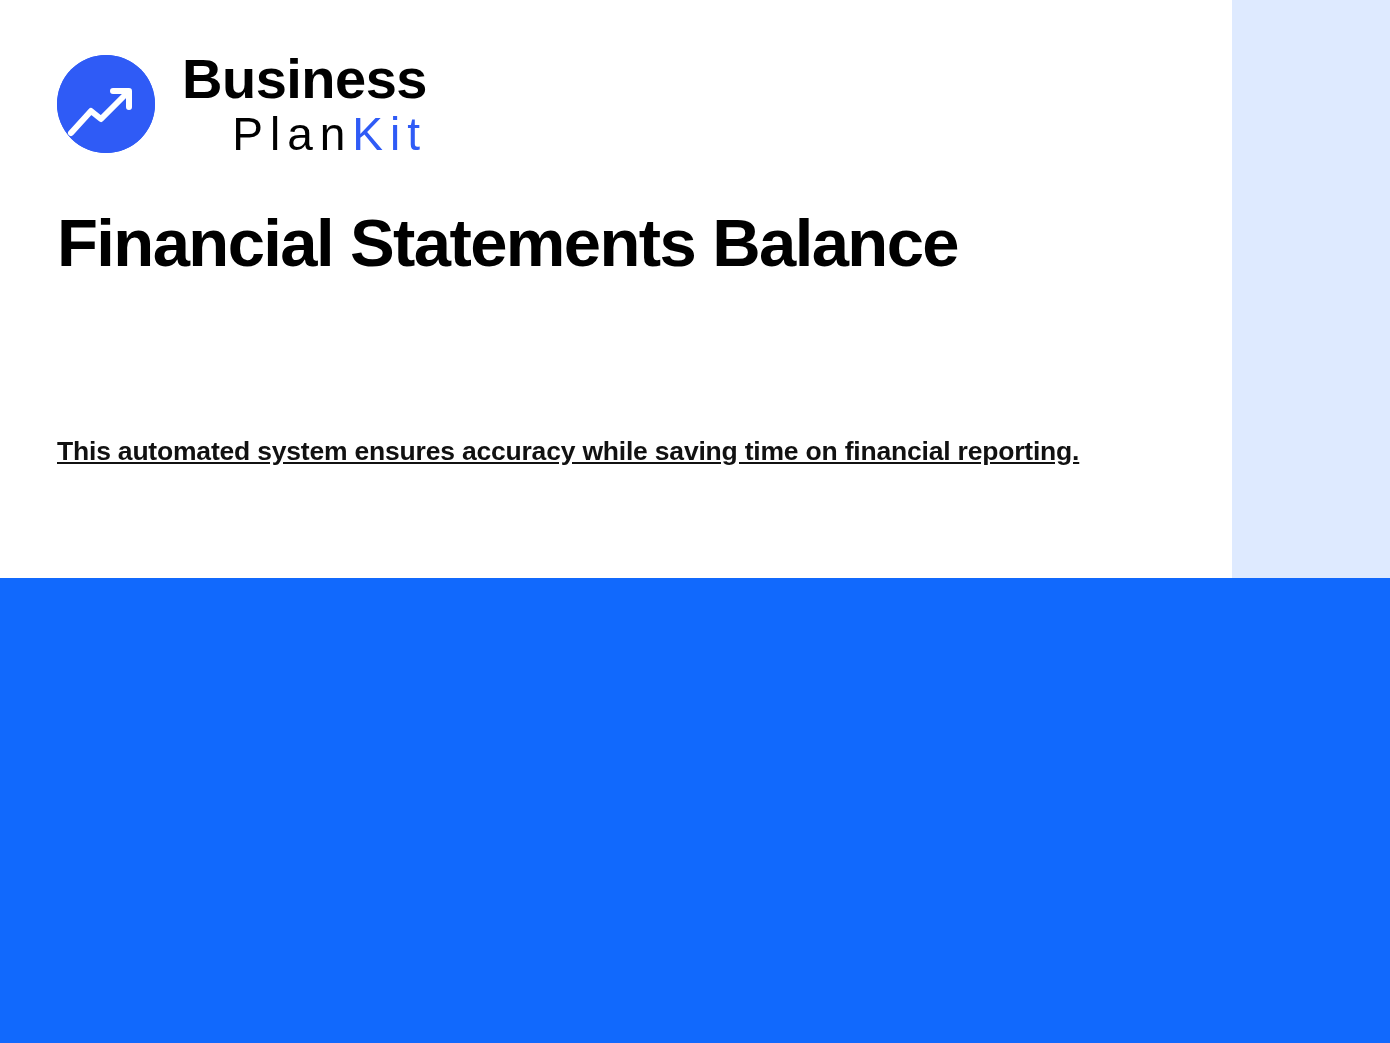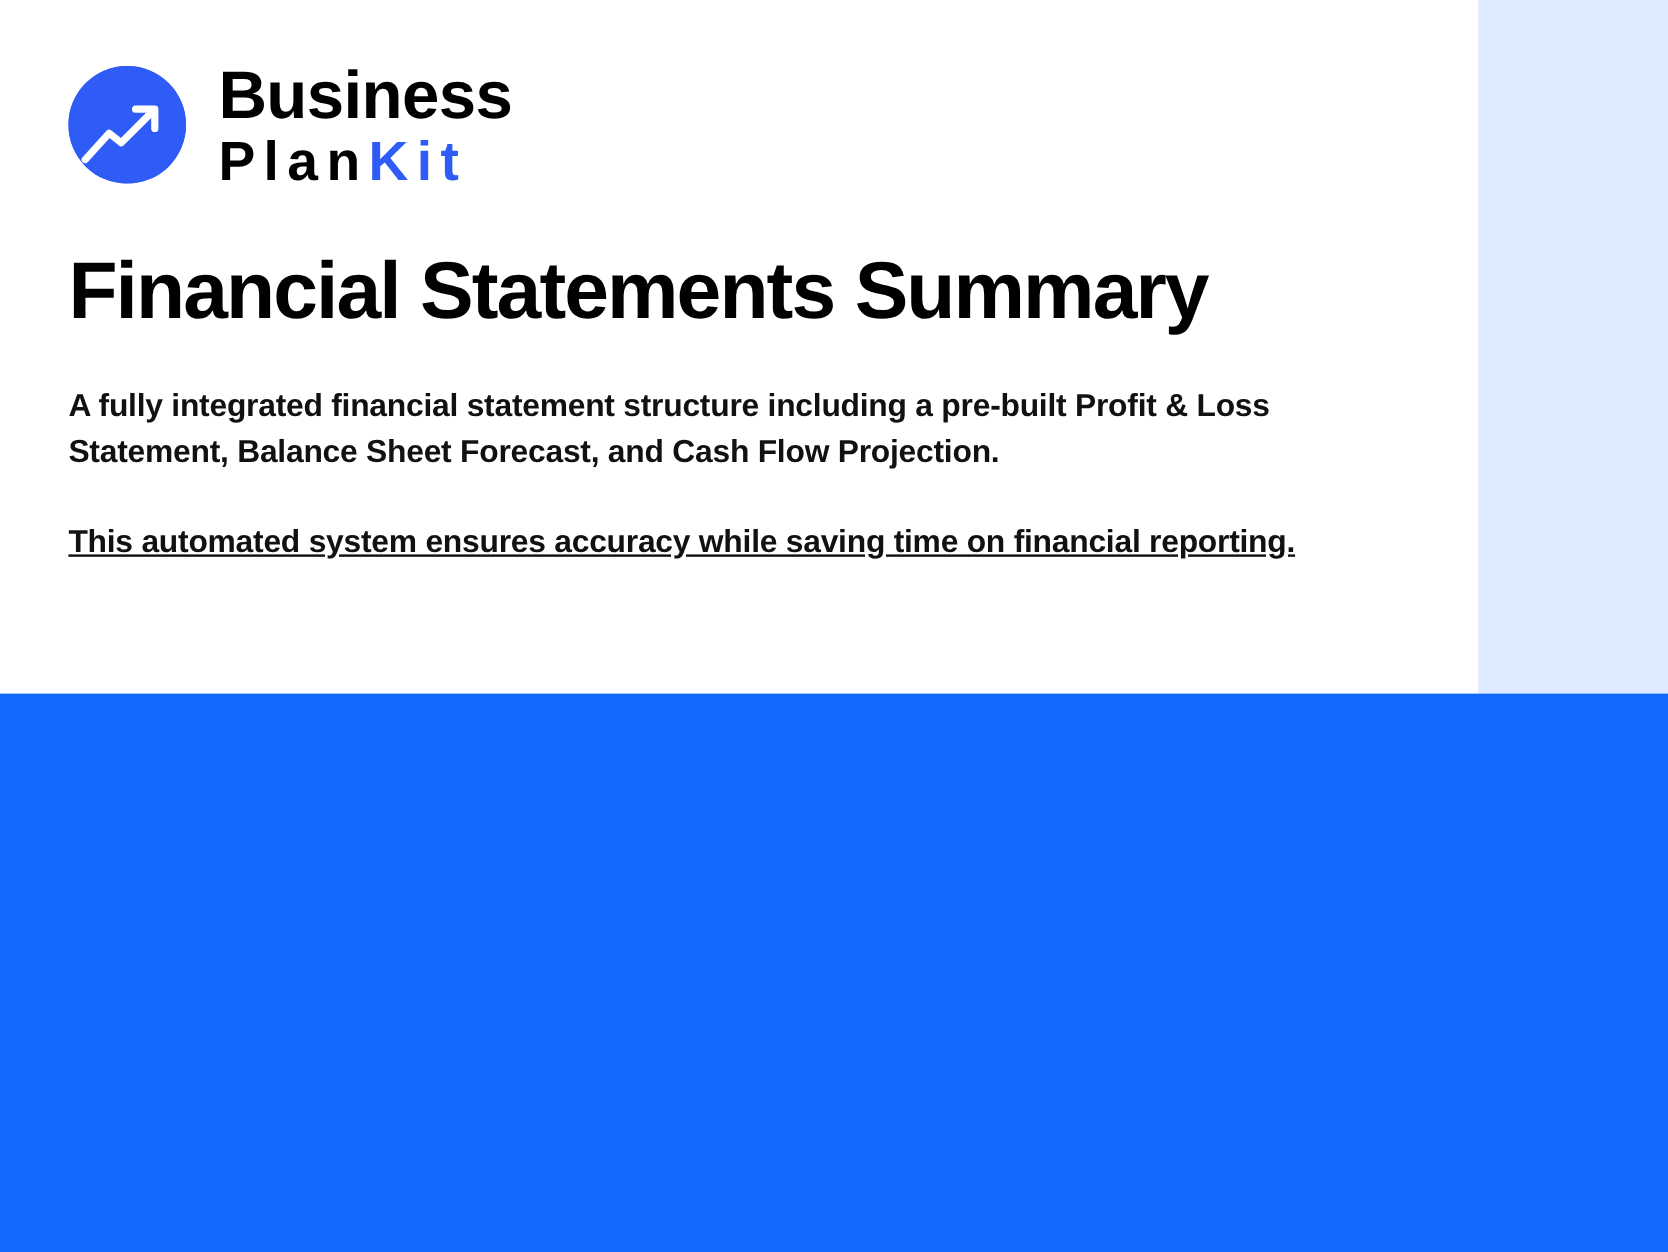--- a/index.html
+++ b/index.html
@@ -26,22 +26,23 @@
     width:98px; height:98px; border-radius:50%;
     background:#2f5bf6; position:relative; flex:none;
   }
   #logo-mark svg { position:absolute; left:0; top:0; }
   #logo-words { margin-left:27px; line-height:1; }
   .logo-line1 {
     font-size:56px; font-weight:bold; color:#000; letter-spacing:-0.5px;
     font-family:"Liberation Sans", sans-serif;
   }
   .logo-line2 {
-    font-size:46px; font-weight:bold; color:#000; letter-spacing:7px;
+    font-size:46px; font-weight:normal; color:#000; letter-spacing:7px;
     margin-top:4px;
+    text-align:right;
   }
   .logo-kit { color:#2f5bf6; }
 
   #page-title {
     position:absolute; left:57px; top:204px;
     font-size:67px; font-weight:bold; color:#000;
     letter-spacing:-1.6px; white-space:nowrap;
   }
   .hero-para {
     position:absolute; left:57px; width:1075px;
@@ -72,22 +73,21 @@
       </svg>
     </div>
     <div id="logo-words">
       <div class="logo-line1">Business</div>
       <div class="logo-line2">
         <span>Plan</span><span class="logo-kit">Kit</span>
       </div>
     </div>
   </div>
 
-  <div id="page-title">Financial Statements Summary</div>
-  <div class="hero-para" id="hero-para-1">A fully integrated financial statement structure including a pre-built Profit &amp; Loss Statement, Balance Sheet Forecast, and Cash Flow Projection.</div>
+  <div id="page-title">Financial Statements Balance</div>
   <div class="hero-para" id="hero-para-2">This automated system ensures accuracy while saving time on financial reporting.</div>
 </div>
 
 <div id="band">
 
   
   
 
   
   

